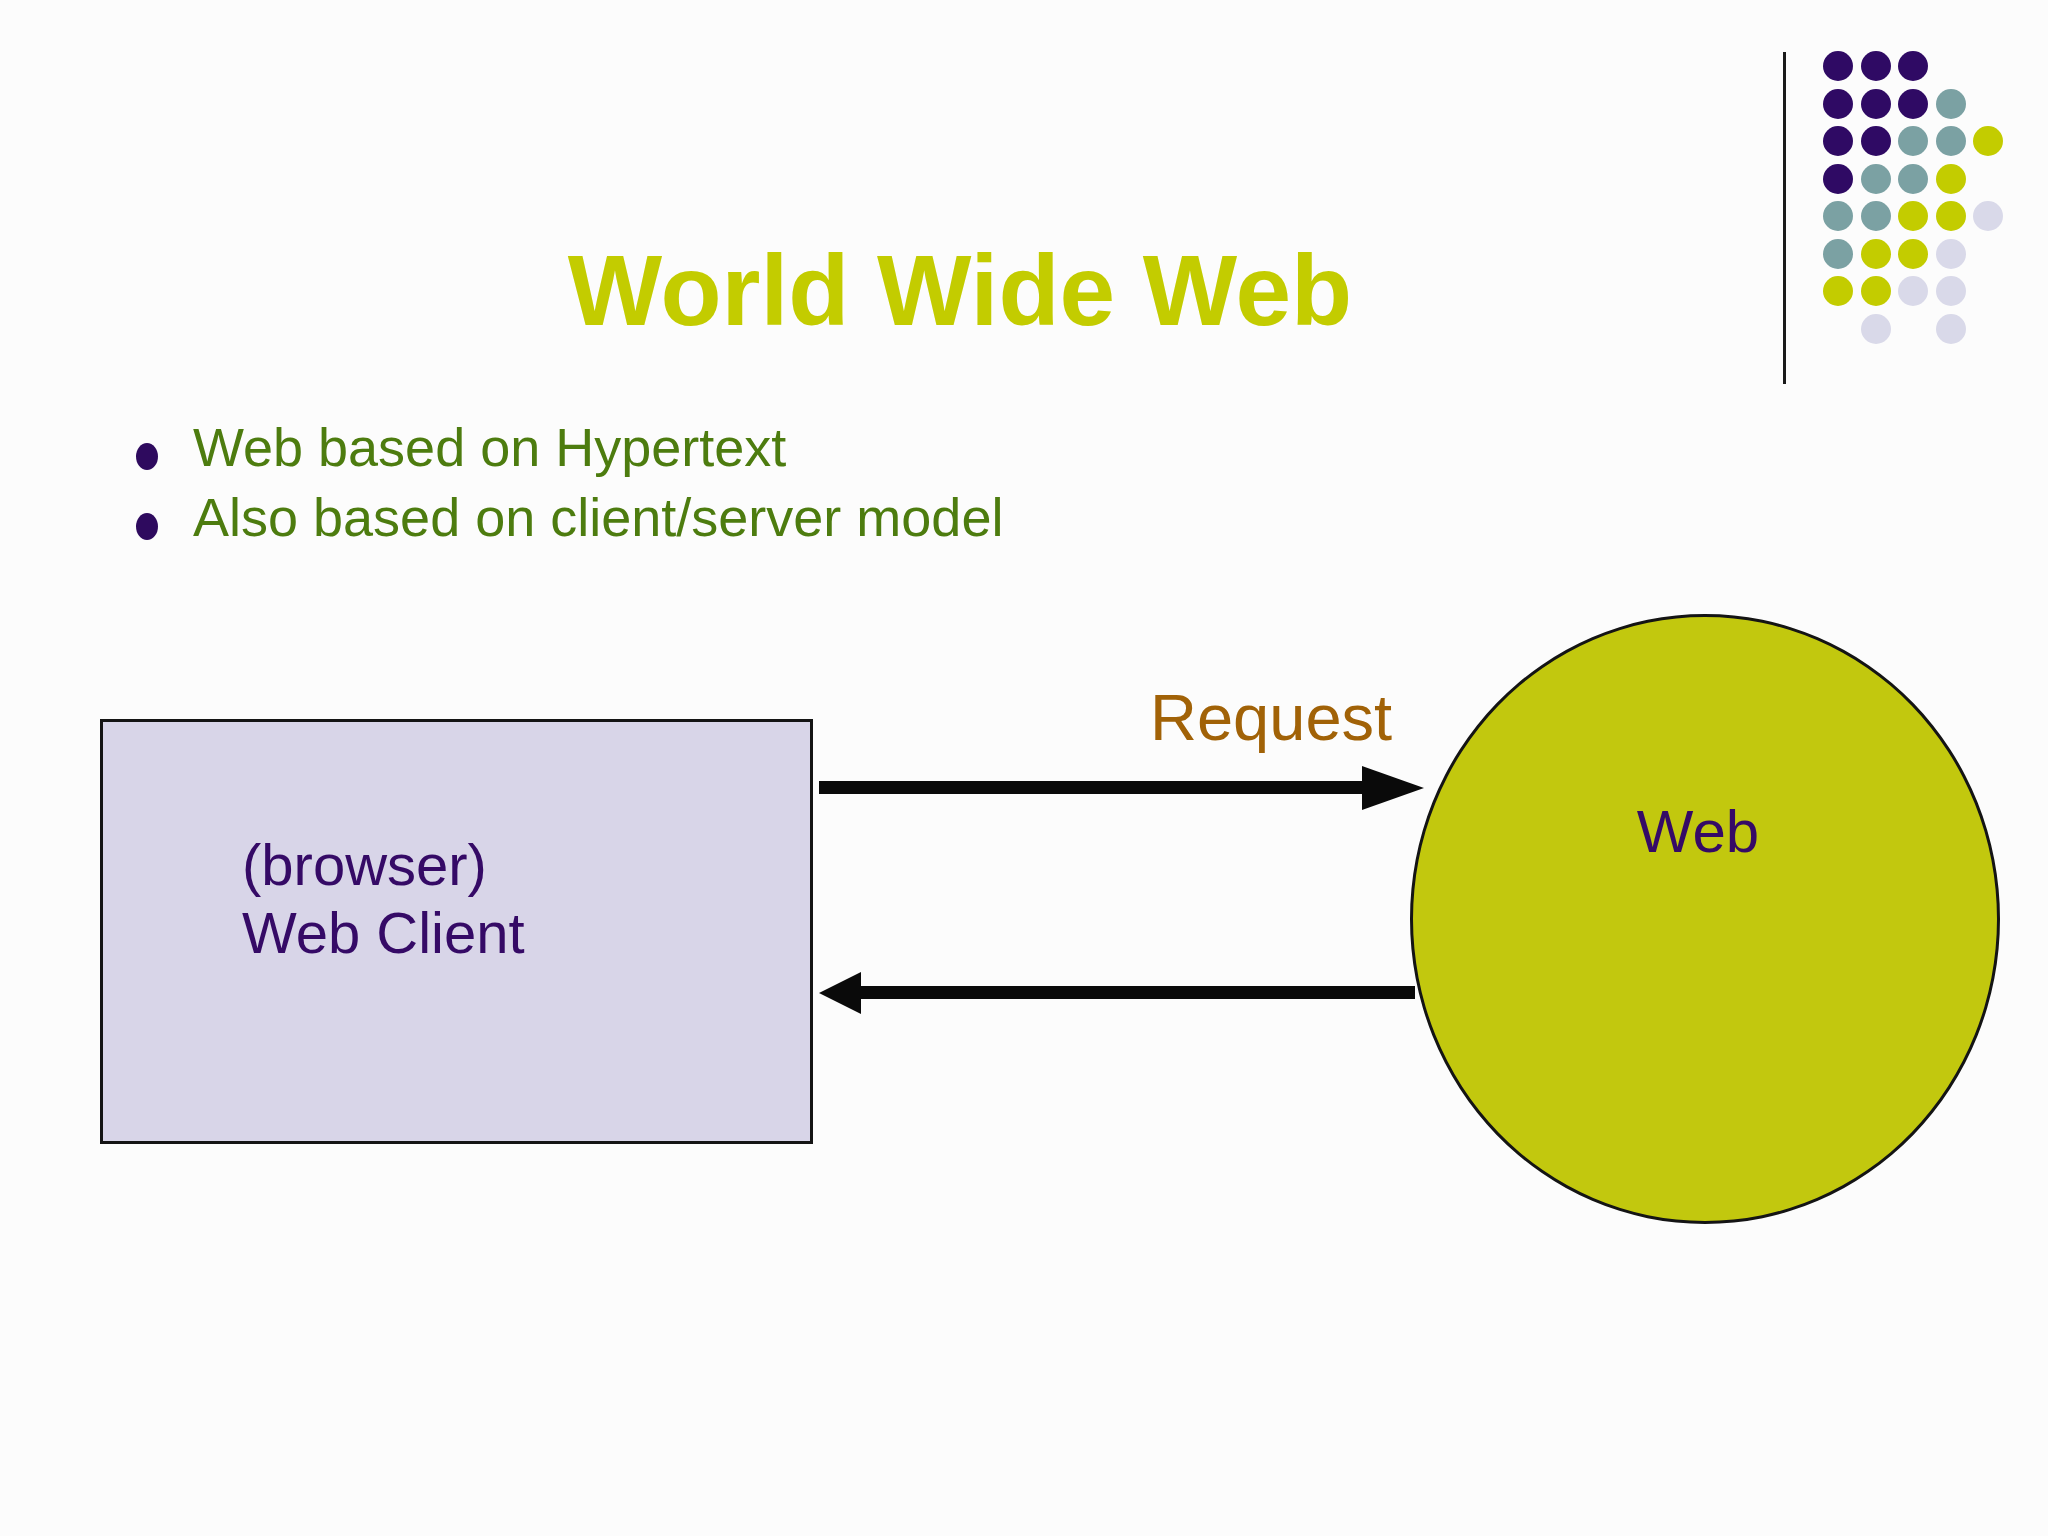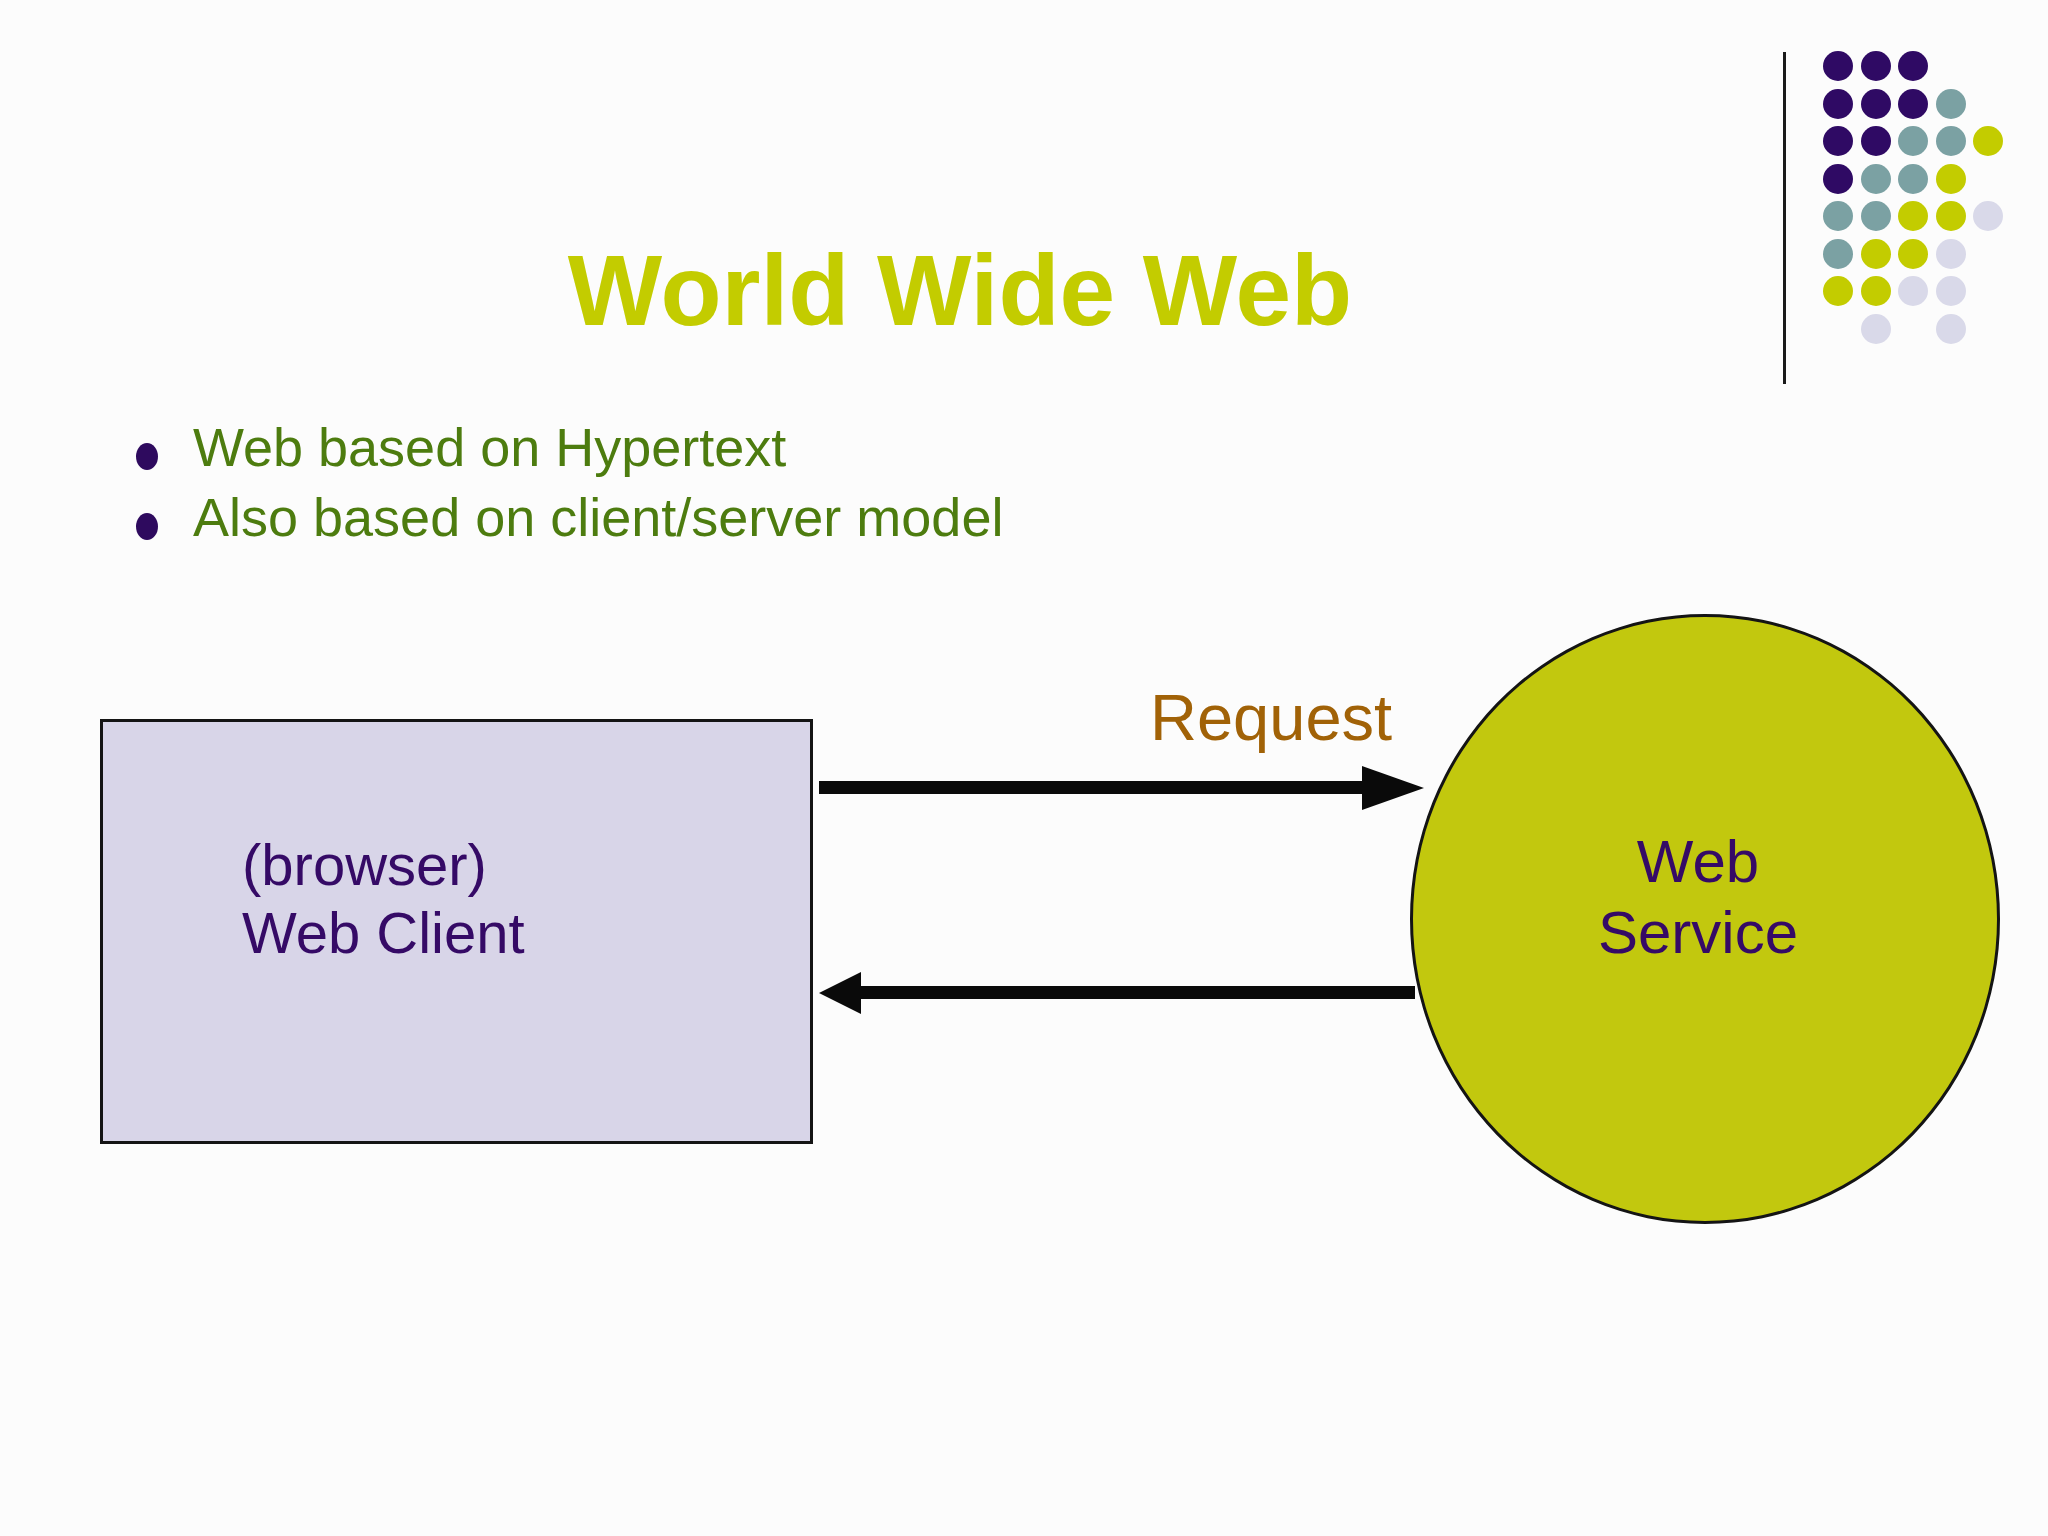--- a/index.html
+++ b/index.html
@@ -44,21 +44,21 @@
     font-size: 58px; line-height: 68px;
     color: #350A66; white-space: nowrap;
   }
 
   #service-circle {
     left: 1410px; top: 595px; width: 590px; height: 610px;
     background: #C2C80E; border: 3px solid #141414;
     border-radius: 50%; box-sizing: border-box;
   }
   #service-circle-label {
-    left: 1498px; top: 807px; width: 400px;
+    left: 1498px; top: 777px; width: 400px;
     font-size: 60px; line-height: 71px; text-align: center;
     color: #350A66;
   }
 
   #request-label {
     left: 1150px; top: 668px;
     font-size: 65px; line-height: 62px;
     color: #a16207; white-space: nowrap;
   }
   #response-label {
@@ -107,21 +107,20 @@
 
   <div class="abs" id="client-box"></div>
   <div class="abs" id="client-box-label">
     <div>(browser)</div>
     <div>Web Client</div>
   </div>
 
   <div class="abs" id="service-circle"></div>
   <div class="abs" id="service-circle-label">
     <div>Web</div>
-    <div>Service</div>
   </div>
 
   <div class="abs" id="request-label">Request</div>
   <div class="abs arrow-shaft" id="request-shaft"></div>
   <div class="abs arrow-head" id="request-head"></div>
 
   <div class="abs arrow-shaft" id="response-shaft"></div>
   <div class="abs arrow-head" id="response-head"></div>
 
   <div class="abs" id="vertical-rule"></div>

